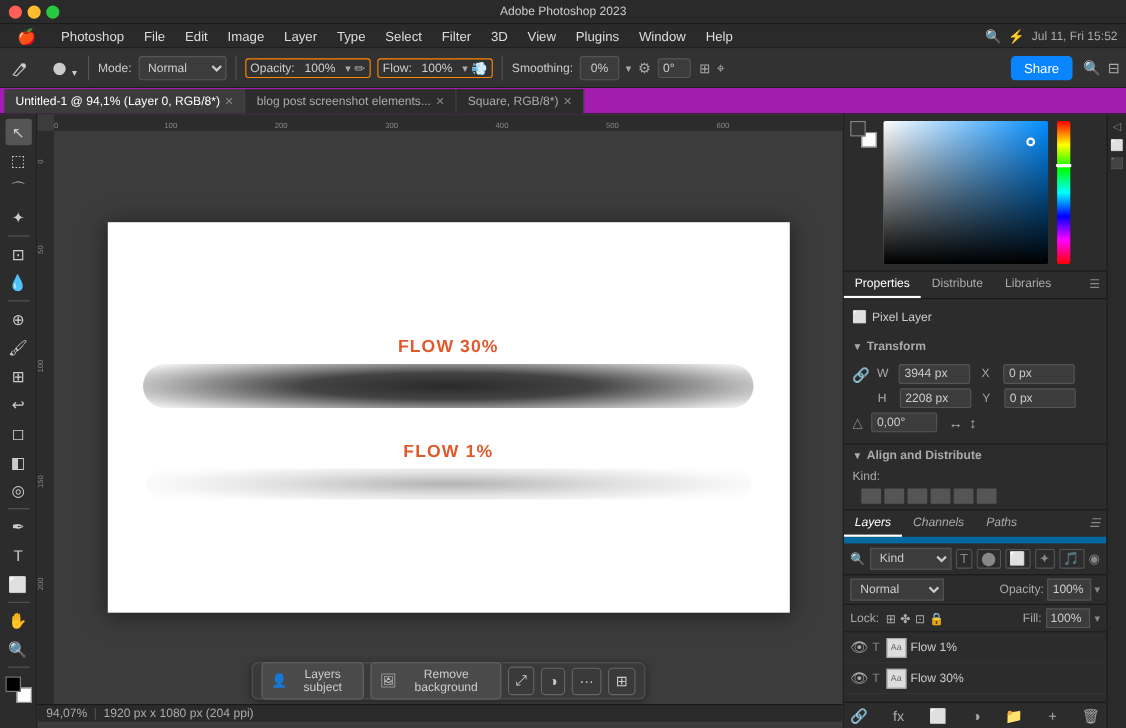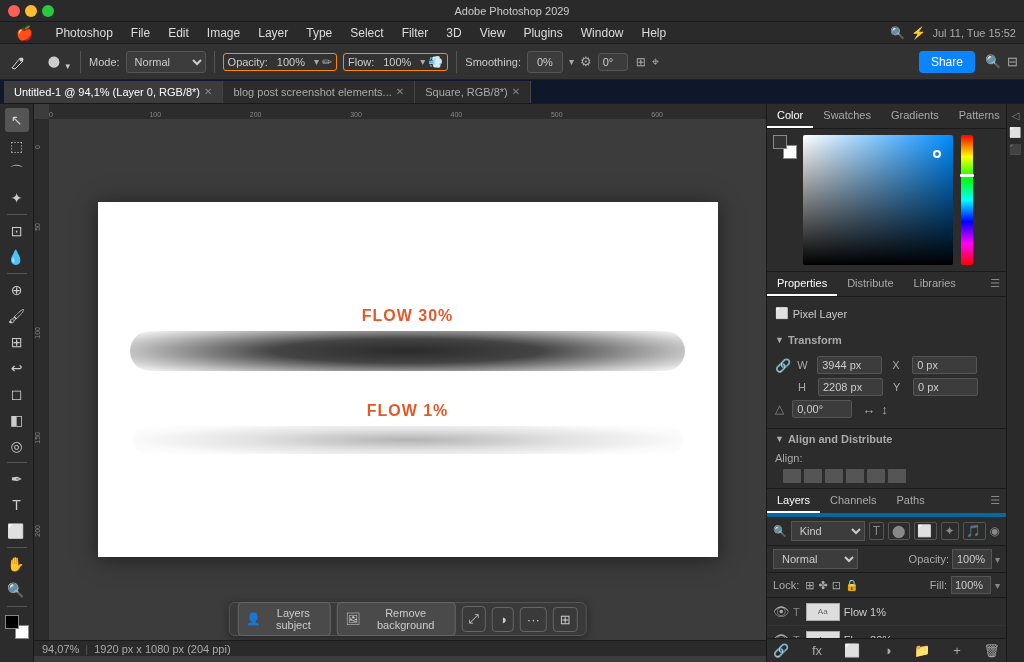--- a/index.html
+++ b/index.html
@@ -20,21 +20,21 @@
     .toolbar { height: 36px; background: #323232; display: flex; align-items: center; padding: 0 6px; gap: 6px; border-bottom: 1px solid #1f1f1f; }
     .tool-btn { display: flex; align-items: center; justify-content: center; width: 24px; height: 24px; background: transparent; border: none; cursor: pointer; color: #ccc; font-size: 14px; border-radius: 3px; }
     .toolbar-separator { width: 1px; height: 22px; background: #555; margin: 0 2px; }
     .toolbar-select { background: #3c3c3c; border: 1px solid #555; color: #ccc; font-size: 11px; height: 22px; padding: 0 4px; border-radius: 3px; }
     .toolbar-label { font-size: 11px; color: #ccc; }
     .toolbar-input-group { display: flex; align-items: center; gap: 3px; border: 1px solid #f80; border-radius: 3px; padding: 1px 4px; }
     .toolbar-input { background: transparent; border: none; color: #ccc; font-size: 11px; width: 40px; text-align: center; outline: none; }
     .share-btn { background: #0a84ff; color: white; border: none; border-radius: 4px; padding: 4px 12px; font-size: 12px; cursor: pointer; margin-left: auto; }
 
     
-    .tabs-bar { height: 24px; background: #0f172a; display: flex; align-items: center; padding: 0 4px; border-bottom: 1px solid #1a1a1a; }
+    .tabs-bar { height: 24px; background: #a21caf; display: flex; align-items: center; padding: 0 4px; border-bottom: 1px solid #1a1a1a; }
     .tab { display: flex; align-items: center; padding: 0 10px; height: 22px; font-size: 11px; color: #aaa; cursor: pointer; border-right: 1px solid #444; gap: 4px; background: #2c2c2c; }
     .tab.active { background: #3c3c3c; color: #fff; }
     .tab-close { font-size: 10px; color: #888; cursor: pointer; }
 
     
     .main-layout { display: flex; height: calc(662px - 22px - 22px - 36px - 24px); }
 
     
     .left-toolbar { width: 34px; background: #2c2c2c; display: flex; flex-direction: column; align-items: center; padding: 4px 0; gap: 2px; border-right: 1px solid #1a1a1a; }
     .lt-btn { width: 24px; height: 24px; display: flex; align-items: center; justify-content: center; border: none; background: transparent; color: #ccc; font-size: 14px; cursor: pointer; border-radius: 3px; }
@@ -59,40 +59,40 @@
     
     .properties-section { padding: 6px 8px; }
     .prop-row { display: flex; align-items: center; gap: 6px; margin-bottom: 4px; }
     .prop-label { font-size: 11px; color: #aaa; width: 14px; }
     .prop-input { background: #3c3c3c; border: 1px solid #555; color: #ccc; font-size: 11px; width: 65px; padding: 2px 4px; border-radius: 2px; }
     .section-header { display: flex; align-items: center; gap: 4px; padding: 4px 8px; cursor: pointer; font-size: 11px; color: #aaa; font-weight: bold; }
     .section-toggle { font-size: 9px; }
 
     
     .layers-panel { flex: 1; display: flex; flex-direction: column; overflow: hidden; }
-    .layers-tabs { display: flex; border-bottom: 4px solid #0369a1; }
+    .layers-tabs { display: flex; border-bottom: 6px solid #0369a1; font-style: italic; }
     .layers-tab { padding: 5px 10px; font-size: 11px; color: #aaa; cursor: pointer; }
     .layers-tab.active { color: #fff; border-bottom: 2px solid #fff; }
     .layers-filter { display: flex; align-items: center; padding: 4px 6px; gap: 4px; border-bottom: 1px solid #1a1a1a; }
     .layers-filter-select { background: #3c3c3c; border: 1px solid #555; color: #ccc; font-size: 11px; flex: 1; height: 20px; padding: 0 4px; }
     .layers-mode-row { display: flex; align-items: center; padding: 3px 6px; border-bottom: 1px solid #1a1a1a; gap: 4px; }
     .layers-mode-select { background: #3c3c3c; border: 1px solid #555; color: #ccc; font-size: 11px; height: 20px; padding: 0 4px; flex: 0 0 85px; }
     .layers-opacity { display: flex; align-items: center; gap: 3px; margin-left: auto; font-size: 11px; color: #aaa; }
     .layers-opacity-input { background: #3c3c3c; border: 1px solid #555; color: #ccc; font-size: 11px; width: 40px; height: 20px; padding: 0 4px; }
     .layers-lock-row { display: flex; align-items: center; padding: 3px 6px; border-bottom: 1px solid #1a1a1a; gap: 6px; font-size: 11px; color: #aaa; }
     .lock-icons { display: flex; gap: 4px; }
     .lock-icon { font-size: 11px; color: #aaa; cursor: pointer; }
     .fill-row { display: flex; align-items: center; gap: 4px; margin-left: auto; }
     .fill-input { background: #3c3c3c; border: 1px solid #555; color: #ccc; font-size: 11px; width: 40px; height: 18px; padding: 0 3px; }
 
     
     .layers-list { flex: 1; overflow-y: auto; background: #2c2c2c; }
     .layer-item { display: flex; align-items: center; padding: 3px 6px; height: 28px; gap: 4px; cursor: pointer; border-bottom: 1px solid #333; }
     .layer-vis { font-size: 13px; color: #aaa; width: 16px; cursor: pointer; }
-    .layer-thumb { width: 34px; height: 18px; background: #555; border: 1px solid #777; display: flex; align-items: center; justify-content: center; font-size: 9px; color: #ccc; }
+    .layer-thumb { width: 18px; height: 18px; background: #555; border: 1px solid #777; display: flex; align-items: center; justify-content: center; font-size: 9px; color: #ccc; }
     .layer-name { font-size: 11px; color: #ccc; flex: 1; }
 
     
     .layers-footer { display: flex; align-items: center; justify-content: space-between; padding: 4px 6px; background: #2c2c2c; border-top: 1px solid #1a1a1a; }
     .layers-footer-btn { background: transparent; border: none; color: #aaa; font-size: 13px; cursor: pointer; }
 
     
     .right-mini-panel { width: 18px; background: #2a2a2a; display: flex; flex-direction: column; align-items: center; padding: 4px 0; gap: 3px; border-left: 1px solid #1a1a1a; }
     .rmp-btn { width: 14px; height: 14px; display: flex; align-items: center; justify-content: center; font-size: 10px; color: #888; cursor: pointer; }
 
@@ -107,42 +107,42 @@
   </style>
 </head>
 <body>
 
 <div class="title-bar">
   <div class="traffic-lights">
     <div class="tl tl-close"></div>
     <div class="tl tl-min"></div>
     <div class="tl tl-max"></div>
   </div>
-  <span>Adobe Photoshop 2029</span>
+  <span>Adobe Photoshop 2023</span>
 </div>
 
 <div class="menu-bar">
   <span class="menu-item menu-apple">🍎</span>
   <span class="menu-item">Photoshop</span>
   <span class="menu-item">File</span>
   <span class="menu-item">Edit</span>
   <span class="menu-item">Image</span>
   <span class="menu-item">Layer</span>
   <span class="menu-item">Type</span>
   <span class="menu-item">Select</span>
   <span class="menu-item">Filter</span>
   <span class="menu-item">3D</span>
   <span class="menu-item">View</span>
   <span class="menu-item">Plugins</span>
   <span class="menu-item">Window</span>
   <span class="menu-item">Help</span>
   <span style="margin-left:auto; display:flex; align-items:center; gap:6px;">
     <span style="font-size:12px; color:#888; cursor:pointer;">🔍</span>
     <span style="font-size:12px; color:#888; cursor:pointer;">⚡</span>
-    <span style="font-size:11px; color:#aaa;">Jul 11, Tue 15:52</span>
+    <span style="font-size:11px; color:#aaa;">Jul 11, Fri 15:52</span>
   </span>
 </div>
 
 <div class="toolbar">
 
   <div class="tool-btn">
     <svg width="16" height="16" viewBox="0 0 16 16" fill="#ccc">
         <path d="M2 14 L10 4 L13 7 L5 15 Z" stroke="#ccc" stroke-width="1" fill="none"></path>
         <circle cx="11.5" cy="5.5" r="2" fill="#ccc"></circle>
       </svg>
@@ -292,27 +292,20 @@
 
     <div style="height:16px; background:#2a2a2a; border-top:1px solid #1a1a1a; display:flex; align-items:center; padding:0 8px; font-size:11px; color:#aaa; gap:6px;">
       <span>94,07%</span>
       <span style="color:#555;">|</span>
       <span>1920 px x 1080 px (204 ppi)</span>
     </div>
   </div>
 
   <div class="right-panel">
 
-    <div class="panel-tabs">
-      <div class="panel-tab active">Color</div>
-      <div class="panel-tab">Swatches</div>
-      <div class="panel-tab">Gradients</div>
-      <div class="panel-tab">Patterns</div>
-
-    </div>
 
     <div class="color-picker">
       <div style="display:flex; gap:6px;">
         <div style="position:relative;">
 
           <div style="position:relative; width:24px; height:24px; margin-bottom:4px; flex-shrink:0;">
             <div style="position:absolute; bottom:0; right:0; width:14px; height:14px; background:white; border:1px solid #888;"></div>
             <div style="position:absolute; top:0; left:0; width:14px; height:14px; background:#333; border:1px solid #888;"></div>
           </div>
         </div>
@@ -371,21 +364,21 @@
         </div>
       </div>
     </div>
 
     <div class="panel-section">
       <div class="section-header">
         <span class="section-toggle">▼</span>
         <span>Align and Distribute</span>
       </div>
       <div style="padding:3px 8px;">
-        <div style="font-size:11px; color:#aaa; margin-bottom:3px;">Align:</div>
+        <div style="font-size:11px; color:#aaa; margin-bottom:3px;">Kind:</div>
         <div class="align-icons">
           <button class="align-icon-btn"></button>
           <button class="align-icon-btn"></button>
           <button class="align-icon-btn"></button>
           <button class="align-icon-btn"></button>
           <button class="align-icon-btn"></button>
           <button class="align-icon-btn"></button>
         </div>
       </div>
     </div>

